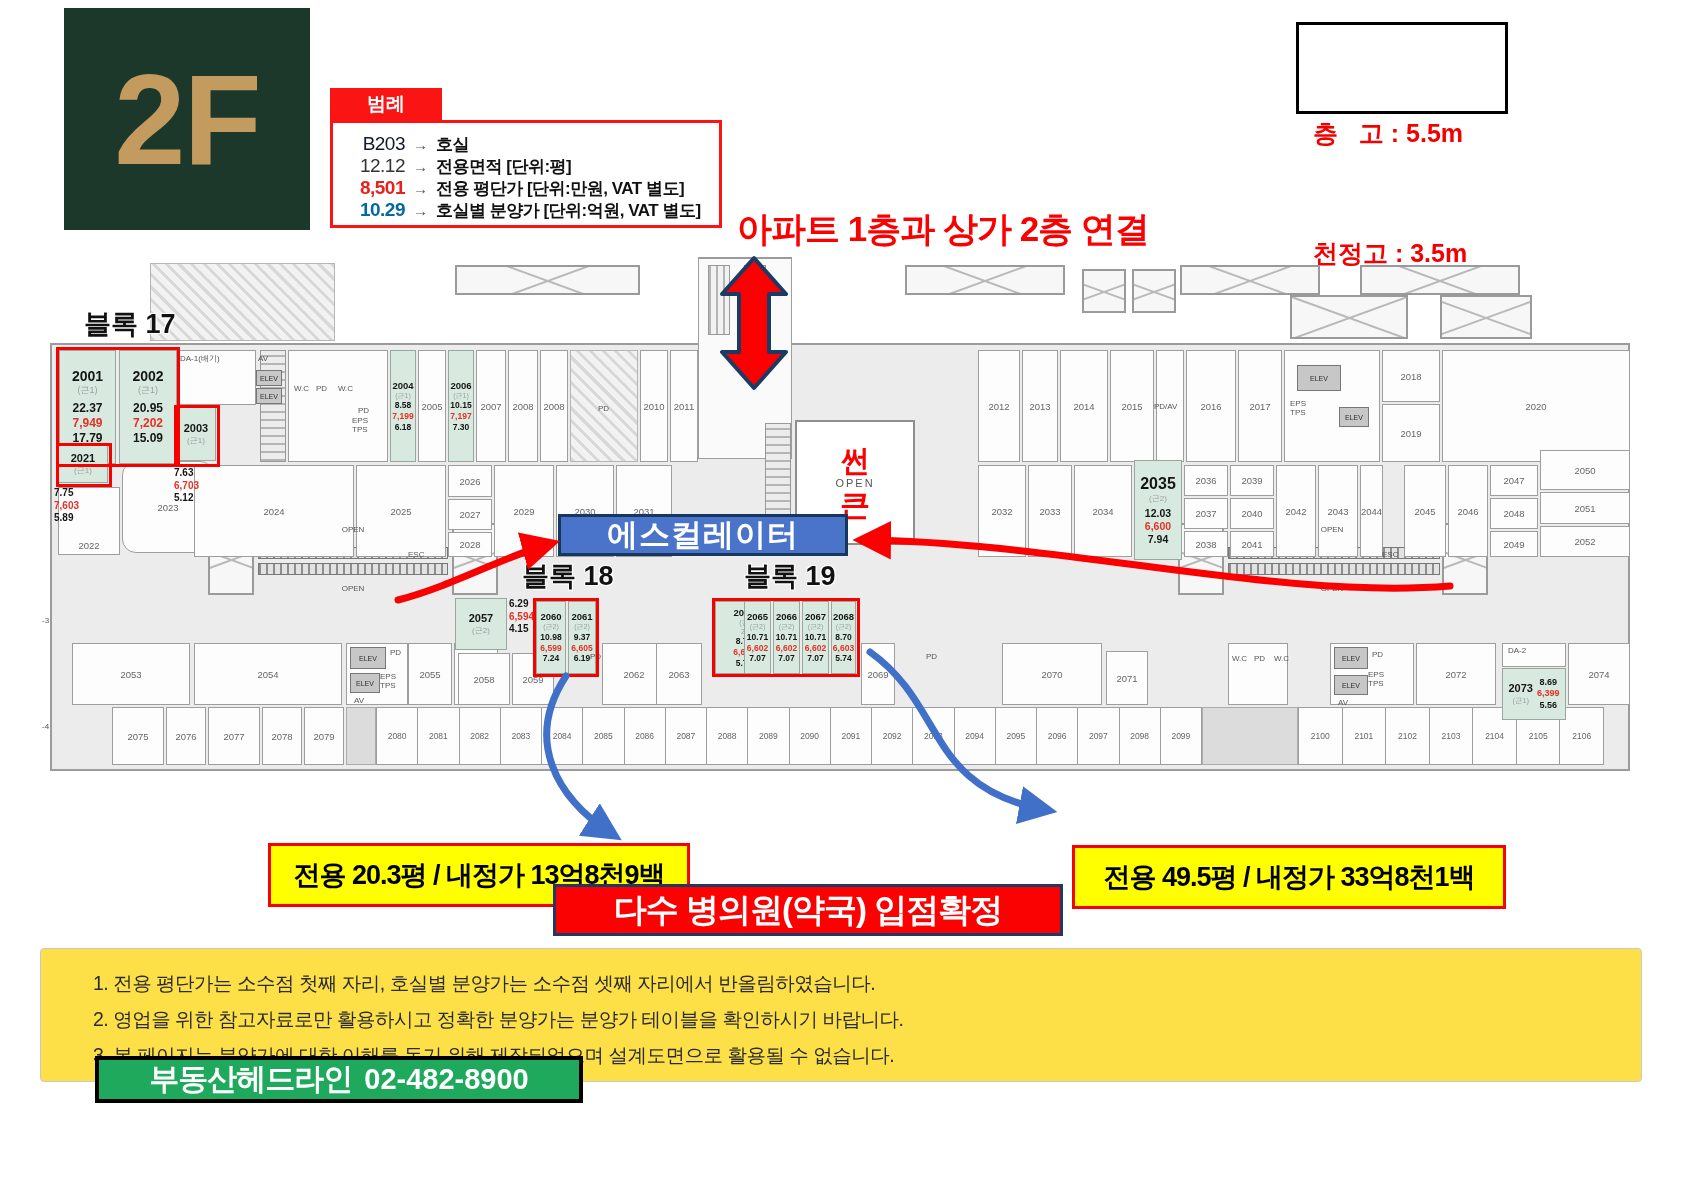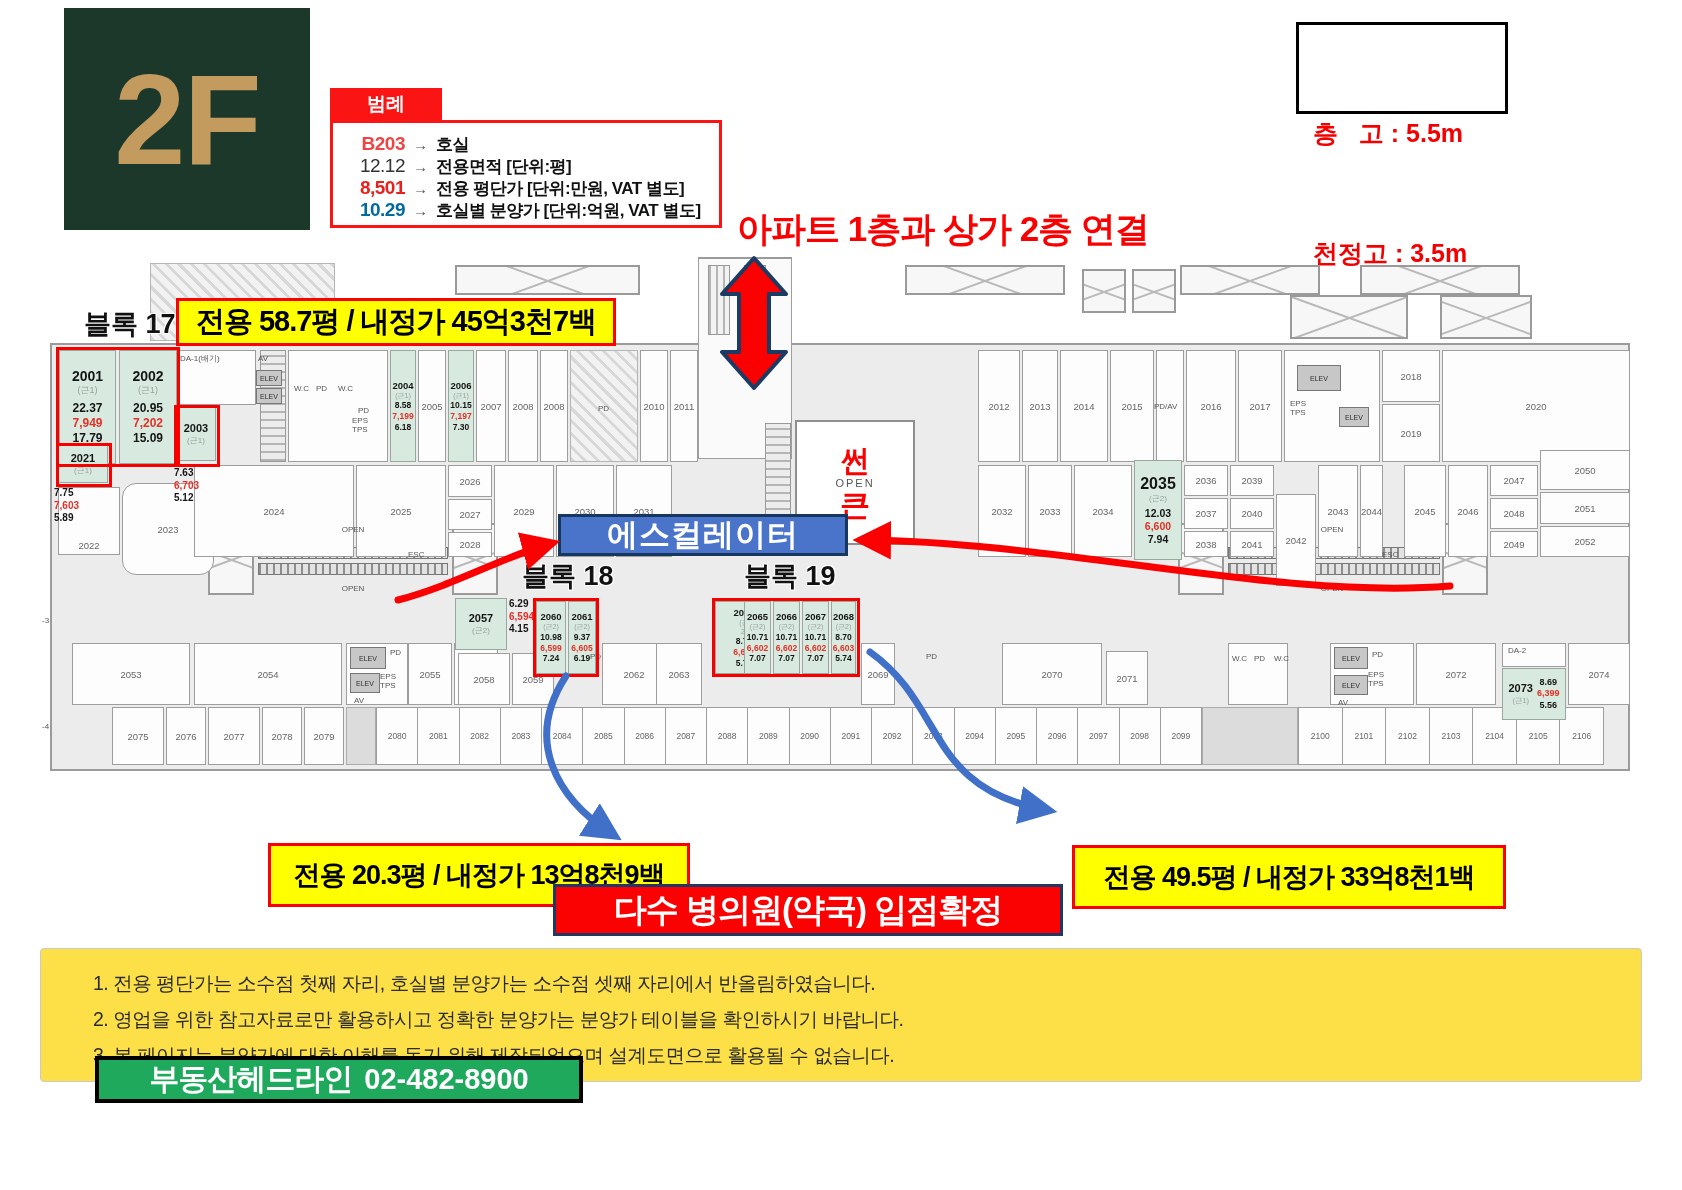--- a/index.html
+++ b/index.html
@@ -10,21 +10,21 @@
   
   .floor-tile{position:absolute;left:64px;top:8px;width:246px;height:222px;background:#1c382b;
               display:flex;align-items:center;justify-content:center;}
   .floor-tile span{color:#c39b5f;font-size:128px;font-weight:600;letter-spacing:-2px;}
   .legend-tab{position:absolute;left:330px;top:88px;width:112px;height:32px;background:#fb1414;
               color:#fff;font-size:19px;font-weight:700;display:flex;align-items:center;justify-content:center;}
   .legend-box{position:absolute;left:330px;top:120px;width:392px;height:108px;background:#fff;
               border:3px solid #fb1414;padding:10px 10px 6px 16px;display:flex;flex-direction:column;justify-content:space-between;}
   .legend-row{display:flex;align-items:baseline;height:22px;}
   .lv{width:56px;text-align:right;font-size:19px;letter-spacing:-0.5px;}
-  .lv0{font-weight:700;color:#ef4444;}
+  .lv0{font-weight:400;color:#0f172a;}
   .lv1{font-weight:400;color:#333;}
   .lv2{font-weight:700;color:#e8211d;}
   .lv3{font-weight:700;color:#0369a1;}
   .larr{margin:0 8px;color:#555;font-size:15px;}
   .ld{font-size:17px;font-weight:600;color:#111;letter-spacing:-0.5px;white-space:nowrap;}
   .height-box{position:absolute;left:1296px;top:22px;width:212px;height:92px;border:3px solid #000;
               background:#fff;color:#f40000;font-weight:700;font-size:25px;line-height:1.6;
               padding:8px 0 0 14px;white-space:pre;}
   .bridge-title{position:absolute;left:737px;top:206px;width:470px;color:#fb0000;font-size:35px;
                 font-weight:700;letter-spacing:-1px;white-space:nowrap;}
@@ -270,21 +270,21 @@
       </div>
       <div class="room" style="left: 1340px; top: 149px; width: 58px; height: 58px;">
         <span class="">2019</span>
       </div>
       <div class="room" style="left: 1400px; top: 95px; width: 188px; height: 112px;">
         <span class="">2020</span>
       </div>
       <div class="room b" style="left: 16px; top: 232px; width: 62px; height: 68px;">
         <span class="">2022</span>
       </div>
-      <div class="room" style="left: 80px; top: 228px; width: 92px; height: 92px; border-radius: 14px;">
+      <div class="room" style="left: 80px; top: 206px; width: 92px; height: 92px; border-radius: 14px;">
         <span class="">2023</span>
       </div>
       <div class="room" style="left: 152px; top: 210px; width: 160px; height: 92px;">
         <span class="">2024</span>
       </div>
       <div class="room" style="left: 314px; top: 210px; width: 90px; height: 92px;">
         <span class="">2025</span>
       </div>
       <div class="room" style="left: 406px; top: 210px; width: 44px; height: 32px;">
         <span class="">2026</span>
@@ -324,21 +324,21 @@
       </div>
       <div class="room" style="left: 1188px; top: 210px; width: 44px; height: 31px;">
         <span class="">2039</span>
       </div>
       <div class="room" style="left: 1188px; top: 243px; width: 44px; height: 31px;">
         <span class="">2040</span>
       </div>
       <div class="room" style="left: 1188px; top: 276px; width: 44px; height: 26px;">
         <span class="">2041</span>
       </div>
-      <div class="room" style="left: 1234px; top: 210px; width: 40px; height: 92px; margin-top: 29px;">
+      <div class="room" style="left: 1234px; top: 210px; width: 40px; height: 92px;">
         <span class="">2042</span>
       </div>
       <div class="room" style="left: 1276px; top: 210px; width: 40px; height: 92px;">
         <span class="">2043</span>
       </div>
       <div class="room" style="left: 1318px; top: 210px; width: 23px; height: 92px;">
         <span class="">2044</span>
       </div>
       <div class="room" style="left: 1362px; top: 210px; width: 42px; height: 92px;">
         <span class="">2045</span>
@@ -577,21 +577,20 @@
       <div class="redgroup" style="left: 132px; top: 150px; width: 46px; height: 62px;"></div>
       <div class="redgroup" style="left: 14px; top: 188px; width: 56px; height: 44px;"></div>
       <div class="redgroup" style="left: 491px; top: 343px; width: 66px; height: 79px;"></div>
       <div class="redgroup" style="left: 670px; top: 343px; width: 148px; height: 79px;"></div>
     </div>
 
   <div class="blocklab b17">블록 17</div>
   <div class="blocklab b18">블록 18</div>
   <div class="blocklab b19">블록 19</div>
 
-  <div class="callout y1">전용 58.7평 / 내정가 45억3천7백</div>
   <div class="escbox">에스컬레이터</div>
   <div class="callout y2">전용 20.3평 / 내정가 13억8천9백</div>
   <div class="callout y3">전용 49.5평 / 내정가 33억8천1백</div>
   <div class="confirm">다수 병의원(약국) 입점확정</div>
 
   <svg class="overlay" actable="false" viewBox="0 0 1682 1190">
     <defs>
       <marker id="mred" viewBox="0 0 10 10" refX="7" refY="5" markerWidth="5.5" markerHeight="5.5" orient="auto">
         <path d="M0,0 L10,5 L0,10 z" fill="#fb0000"></path>
       </marker>

